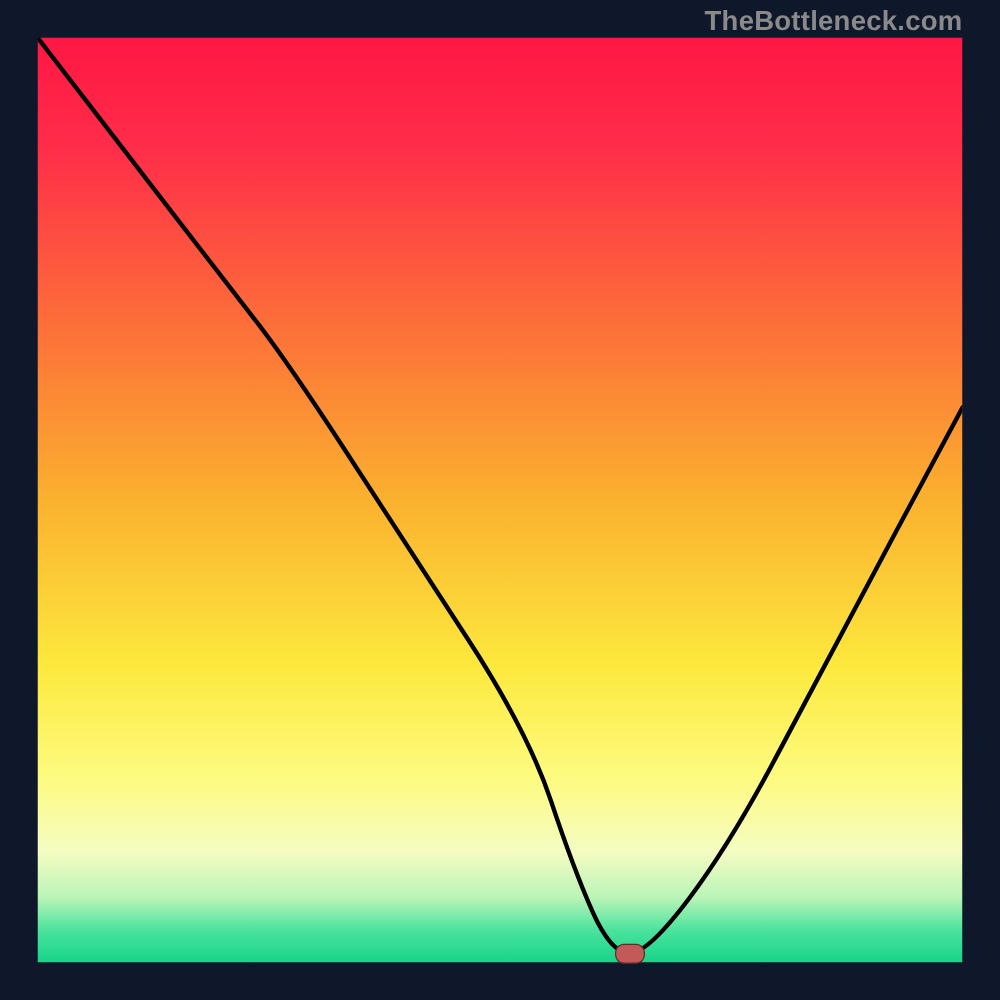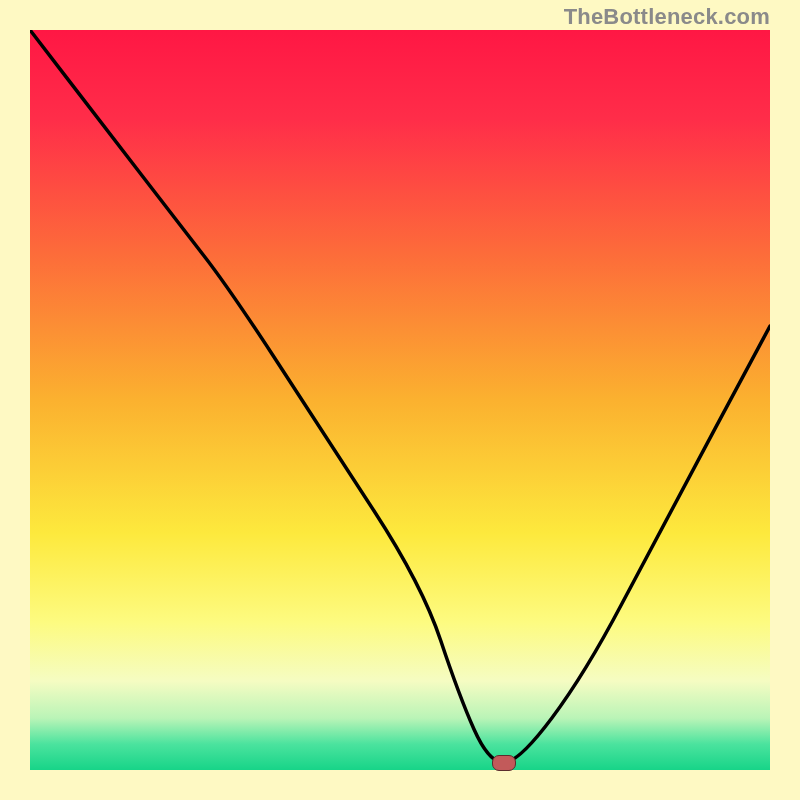--- a/index.html
+++ b/index.html
@@ -7,21 +7,21 @@
     padding: 0;
     width: 800px;
     height: 800px;
     background: #000;
     overflow: hidden;
   }
   .frame {
     position: relative;
     width: 800px;
     height: 800px;
-    background: #fef9c3;
+    background: #0f172a;
   }
   .plot-area {
     position: absolute;
     left: 30px;
     top: 30px;
     width: 740px;
     height: 740px;
   }
   .gradient-bg {
     position: absolute;

